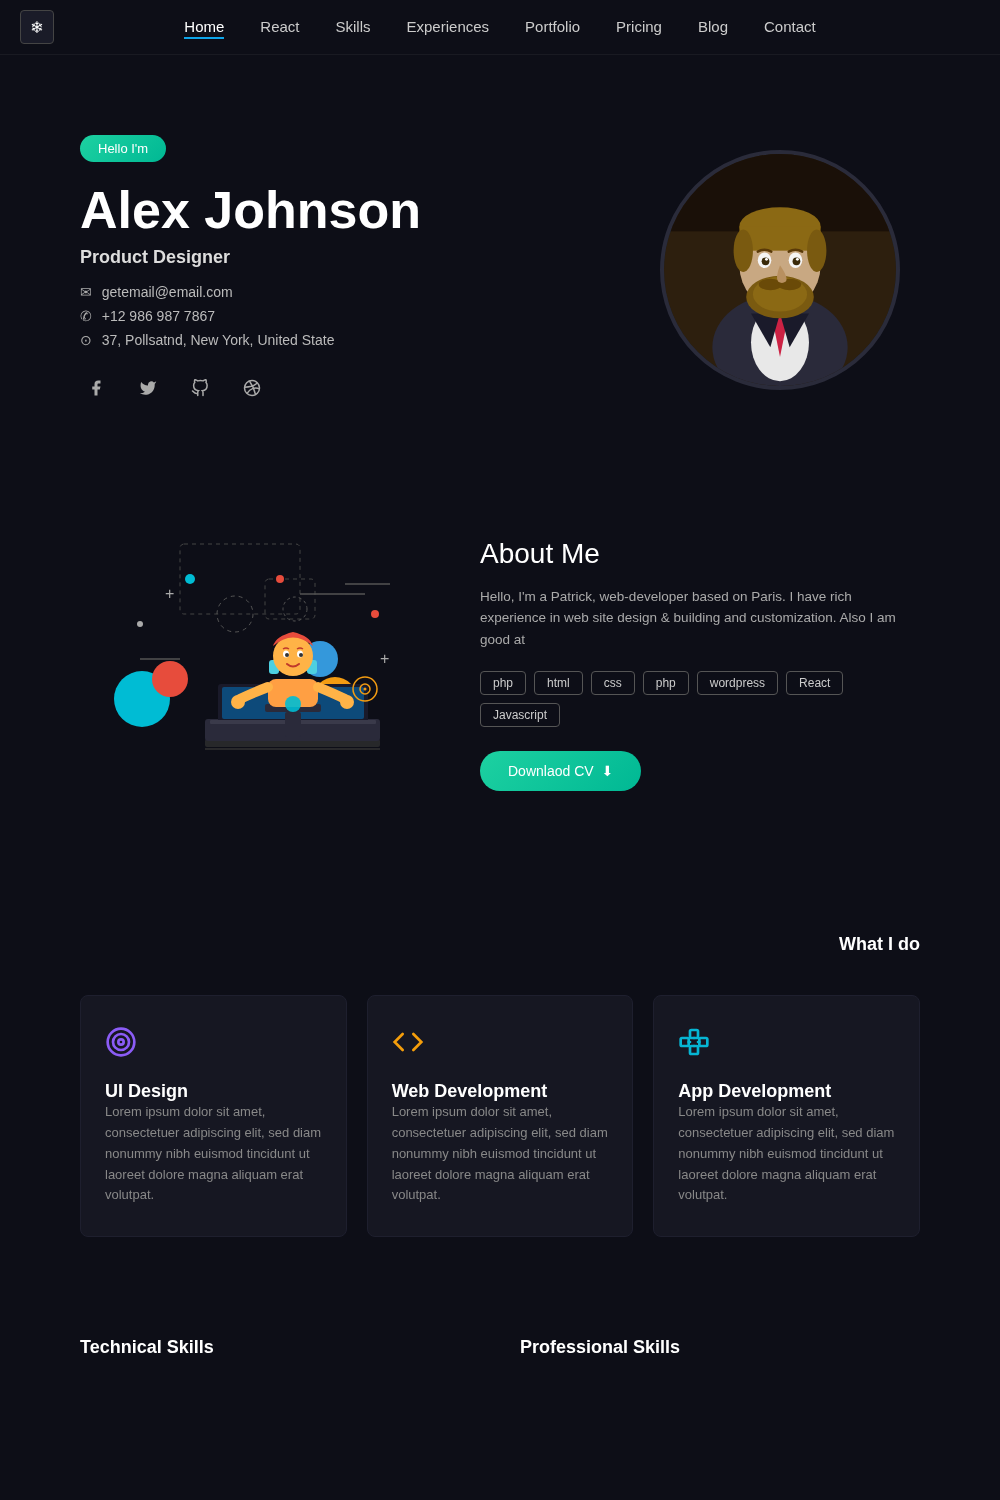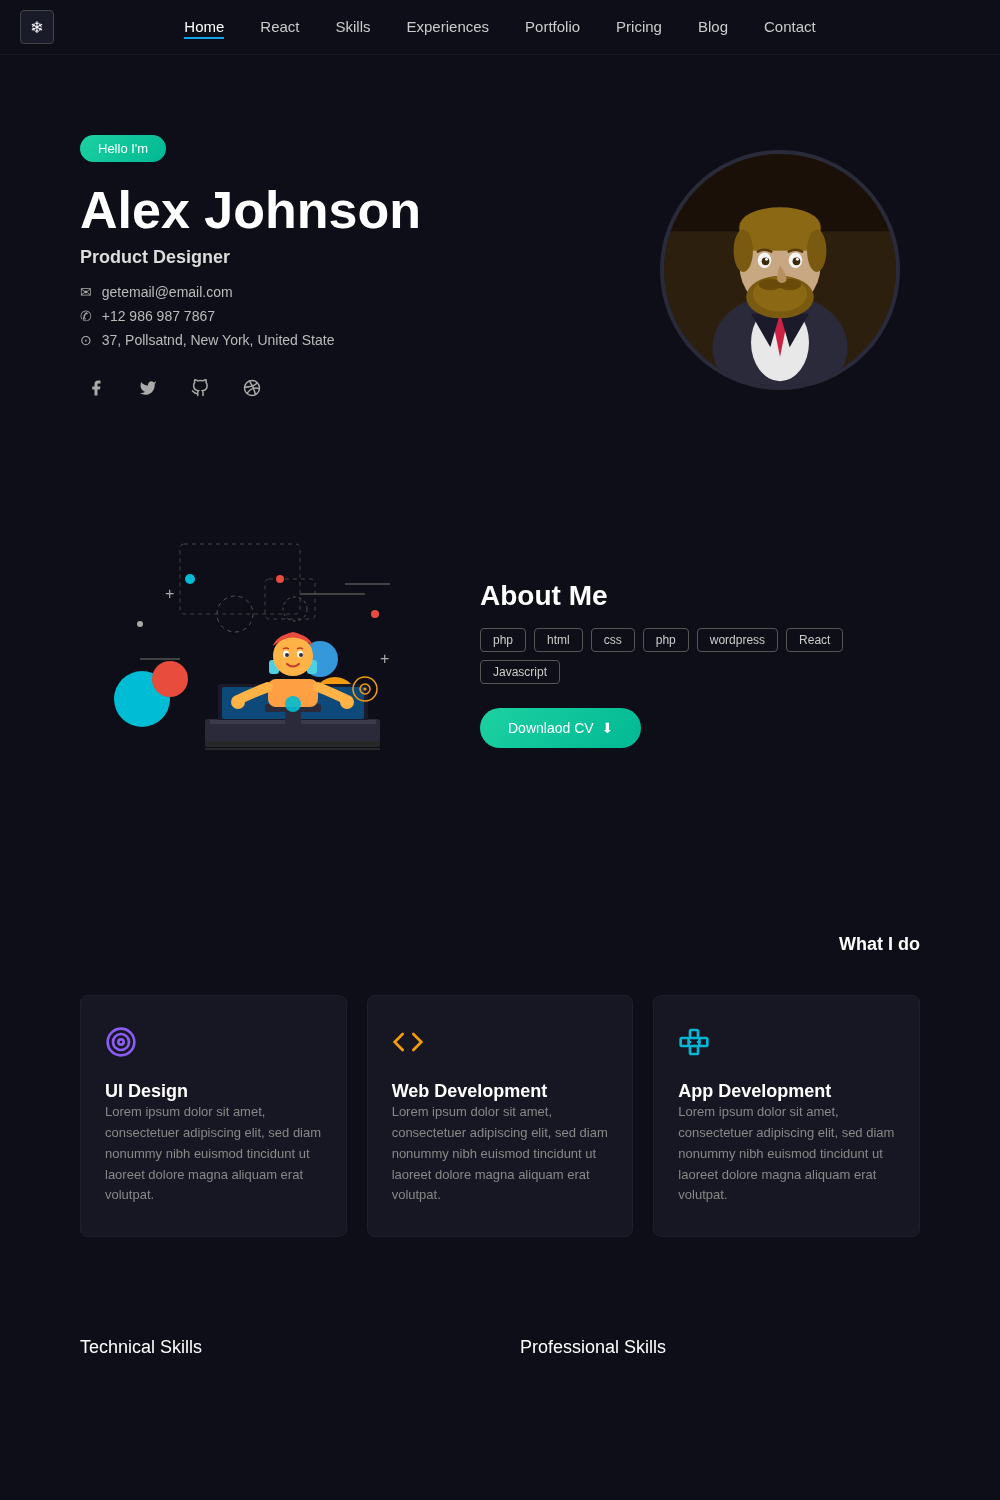--- a/index.html
+++ b/index.html
@@ -148,21 +148,21 @@
       position: relative;
       display: flex;
       align-items: center;
       justify-content: center;
     }
     .about-right {
       flex: 1;
     }
     .about-right h2 {
       font-size: 28px;
-      font-weight: 700;
+      font-weight: 400;
       margin-bottom: 16px;
     }
     .about-right p {
       color: #aaa;
       font-size: 13.5px;
       line-height: 1.6;
       margin-bottom: 20px;
     }
     .skills-tags {
       display: flex;
@@ -231,21 +231,21 @@
     .skills-teaser {
       padding: 40px 80px 30px;
       display: flex;
       gap: 40px;
     }
     .skills-teaser-col {
       flex: 1;
     }
     .skills-teaser-col h3 {
       font-size: 18px;
-      font-weight: 400;
+      font-weight: 700;
       color: #fff;
     }
 
     
     .social-icon {
       width: 18px;
       height: 18px;
       fill: #aaa;
     }
   </style>
@@ -432,20 +432,21 @@
 
       <circle cx="285" cy="165" r="12" fill="none" stroke="#f39c12" stroke-width="1.5"></circle>
       <circle cx="285" cy="165" r="5" fill="none" stroke="#f39c12" stroke-width="1.5"></circle>
       <circle cx="285" cy="165" r="1.5" fill="#f39c12"></circle>
 
       <line x1="125" y1="225" x2="300" y2="225" stroke="#333" stroke-width="1.5"></line>
     </svg>
   </div>
   <div class="about-right">
     <h2>About Me</h2>
+    <p>Hello, I'm a Patrick, web-developer based on Paris. I have rich experience in web site design &amp; building and customization. Also I am good at</p>
     <div class="skills-tags" id="skills-tags">
         <span class="skill-tag">php</span>
         <span class="skill-tag">html</span>
         <span class="skill-tag">css</span>
         <span class="skill-tag">php</span>
         <span class="skill-tag">wordpress</span>
         <span class="skill-tag">React</span>
         <span class="skill-tag">Javascript</span>
       </div>
     <button class="download-btn">

